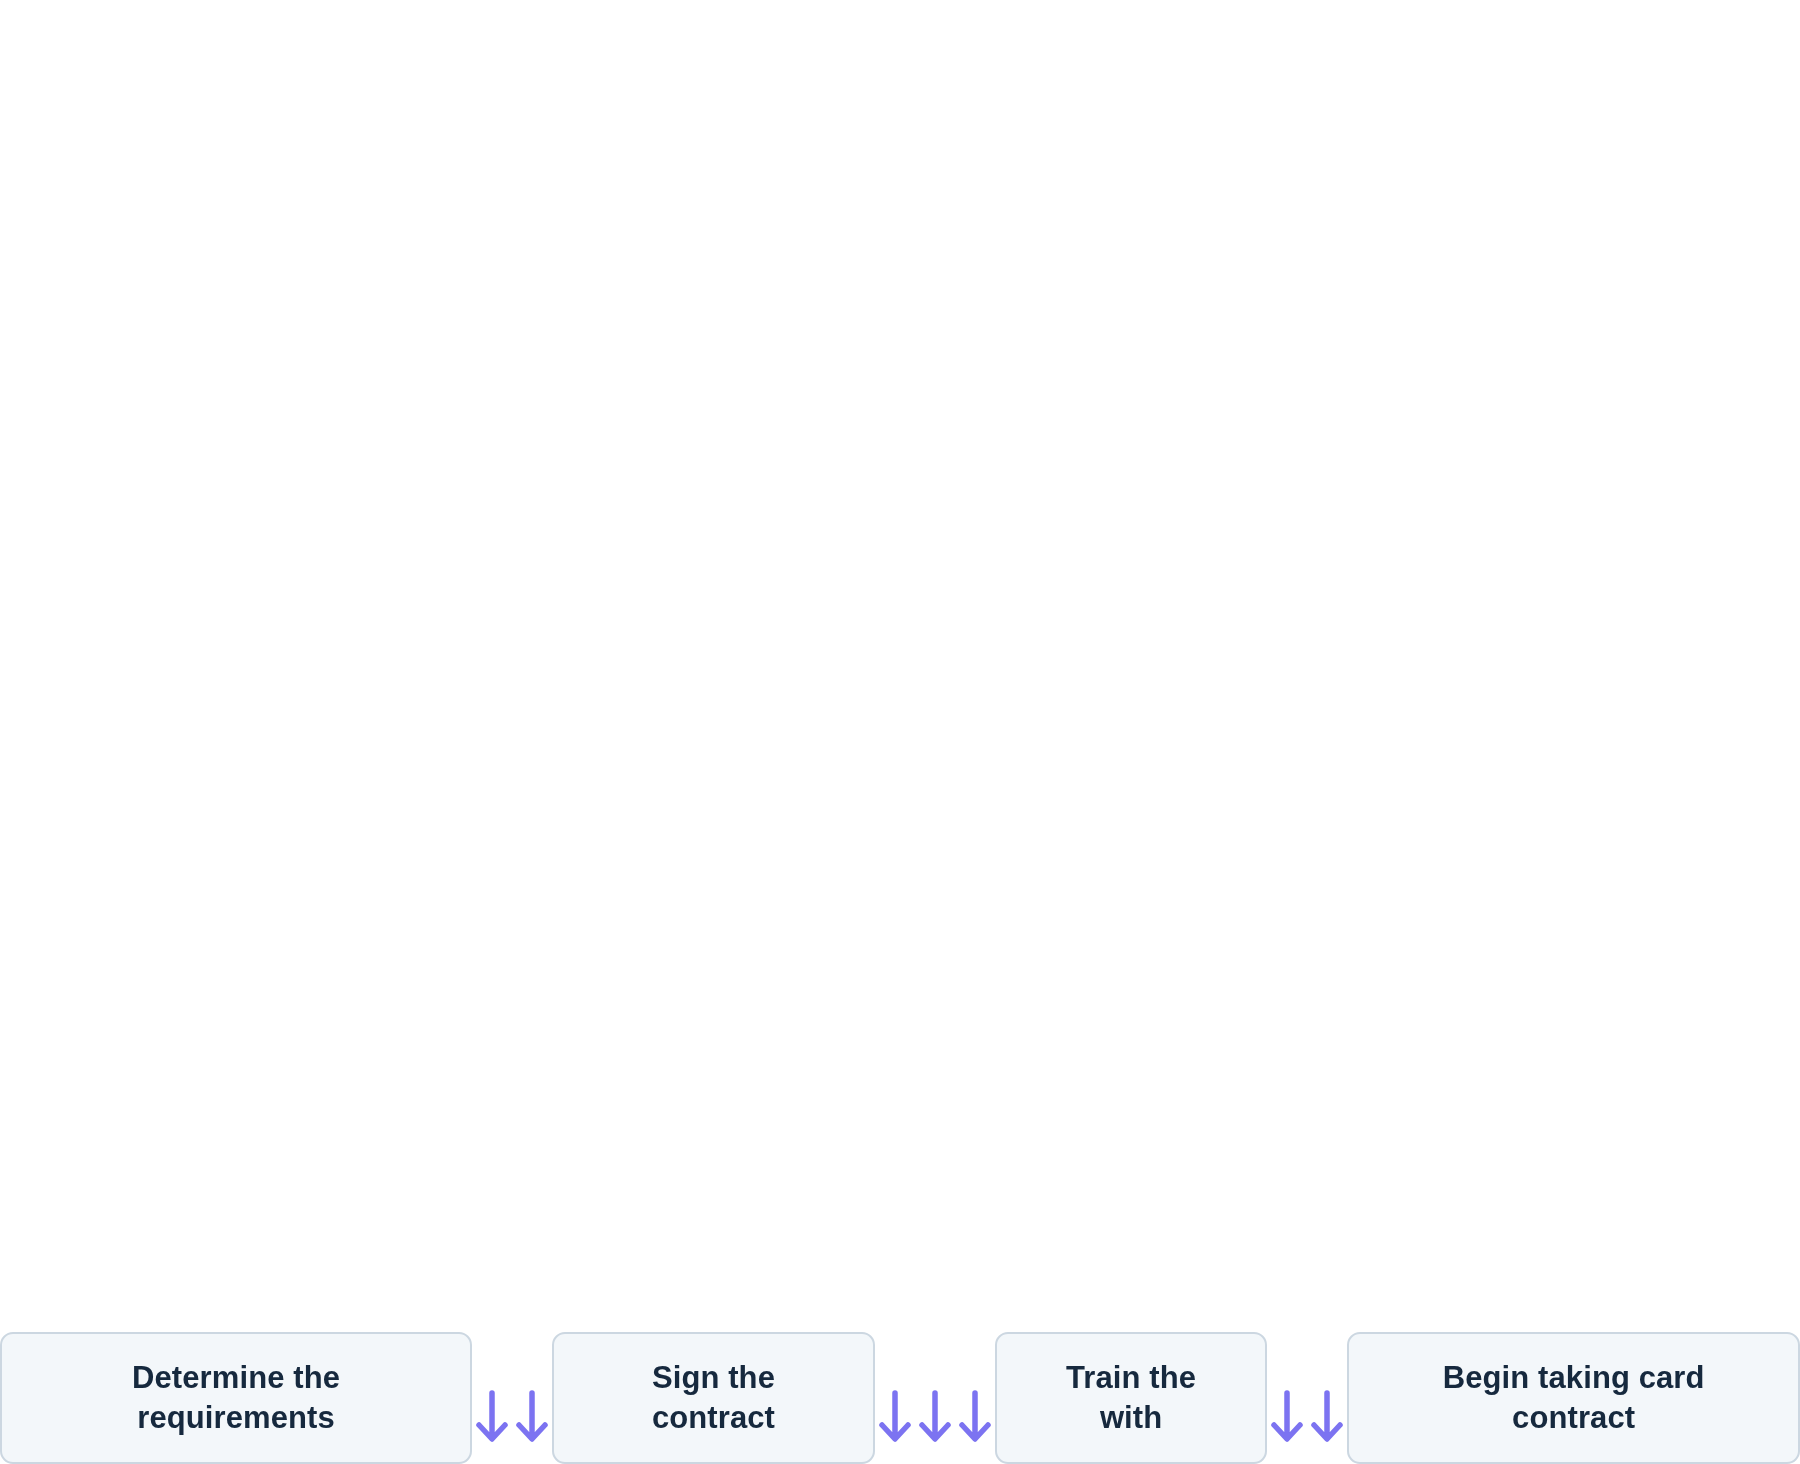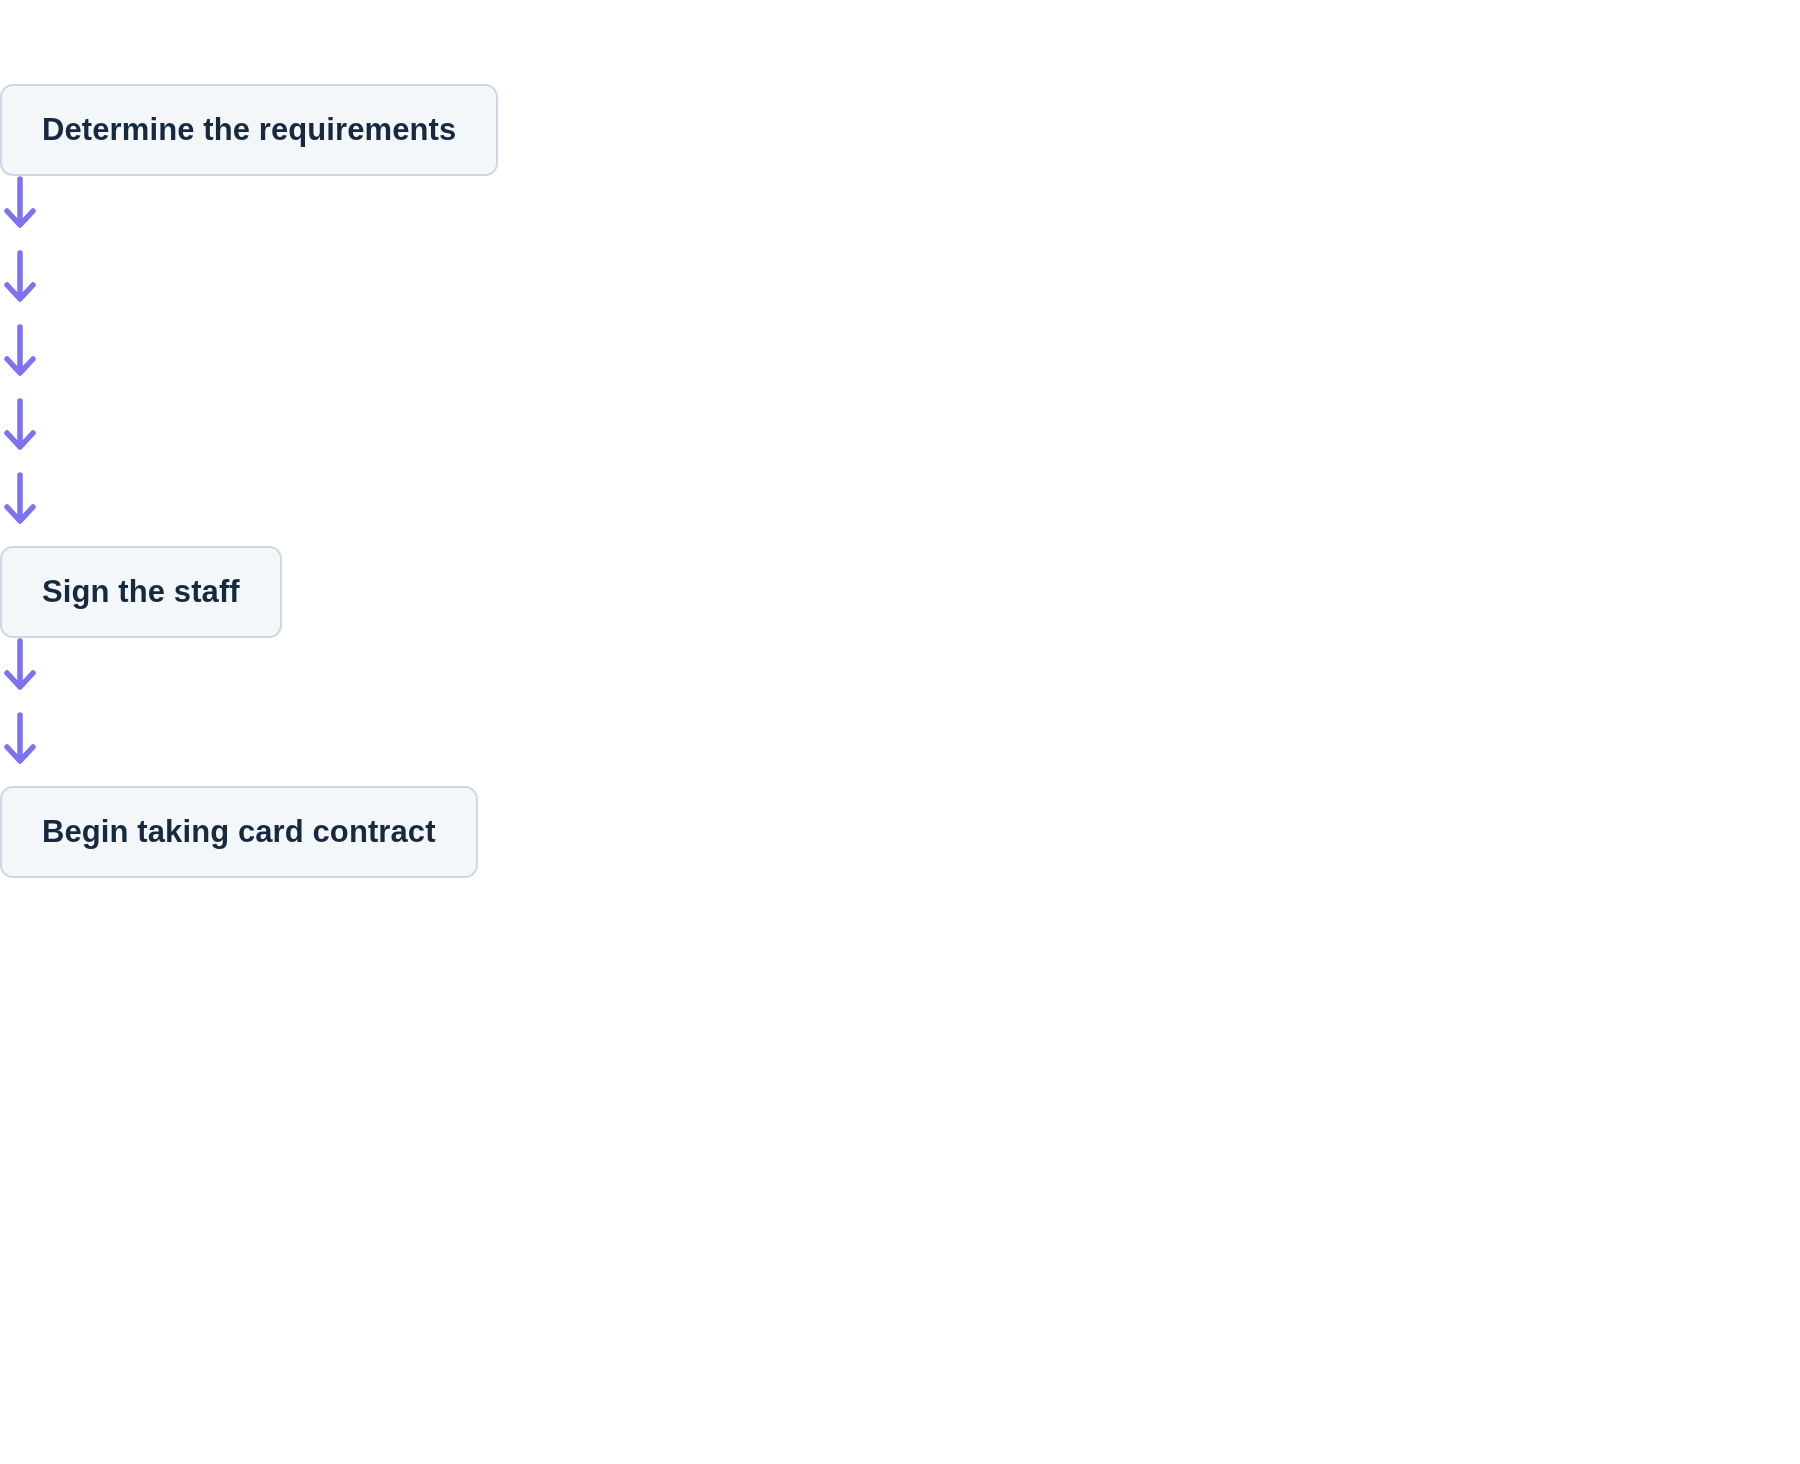--- a/index.html
+++ b/index.html
@@ -14,22 +14,22 @@
     width: 1800px;
     height: 1464px;
     background: var(--page-bg);
     font-family: "Liberation Sans", "DejaVu Sans", sans-serif;
     overflow: hidden;
   }
   .flowchart {
     width: 1800px;
     height: 1464px;
     display: flex;
-    flex-direction: column;
-    align-items: flex-start;
+    flex-direction: row;
+    align-items: flex-end;
     padding-top: 84px;
   }
   .node {
     background: var(--node-fill);
     border: 2px solid var(--node-border);
     border-radius: 13px;
     padding: 24px 40px;
     max-width: 665px;
     display: flex;
     align-items: center;
@@ -67,20 +67,23 @@
     </svg>
   </div>
 
 
   <div class="connector">
     <svg width="40" height="56" viewBox="0 0 40 56">
       <path d="M20 3 V48 M7 35 L20 49 L33 35" fill="none" stroke="var(--arrow)" stroke-width="5.5" stroke-linecap="round" stroke-linejoin="round"></path>
     </svg>
   </div>
 
+  <div class="node">
+    <span class="node-label">Sign the contract</span>
+  </div>
 
   <div class="connector">
     <svg width="40" height="56" viewBox="0 0 40 56">
       <path d="M20 3 V48 M7 35 L20 49 L33 35" fill="none" stroke="var(--arrow)" stroke-width="5.5" stroke-linecap="round" stroke-linejoin="round"></path>
     </svg>
   </div>
 
 
   <div class="connector">
     <svg width="40" height="56" viewBox="0 0 40 56">
@@ -89,21 +92,21 @@
   </div>
 
 
   <div class="connector">
     <svg width="40" height="56" viewBox="0 0 40 56">
       <path d="M20 3 V48 M7 35 L20 49 L33 35" fill="none" stroke="var(--arrow)" stroke-width="5.5" stroke-linecap="round" stroke-linejoin="round"></path>
     </svg>
   </div>
 
   <div class="node">
-    <span class="node-label">Sign the staff</span>
+    <span class="node-label">Train the with</span>
   </div>
 
   <div class="connector">
     <svg width="40" height="56" viewBox="0 0 40 56">
       <path d="M20 3 V48 M7 35 L20 49 L33 35" fill="none" stroke="var(--arrow)" stroke-width="5.5" stroke-linecap="round" stroke-linejoin="round"></path>
     </svg>
   </div>
 
 
   <div class="connector">

